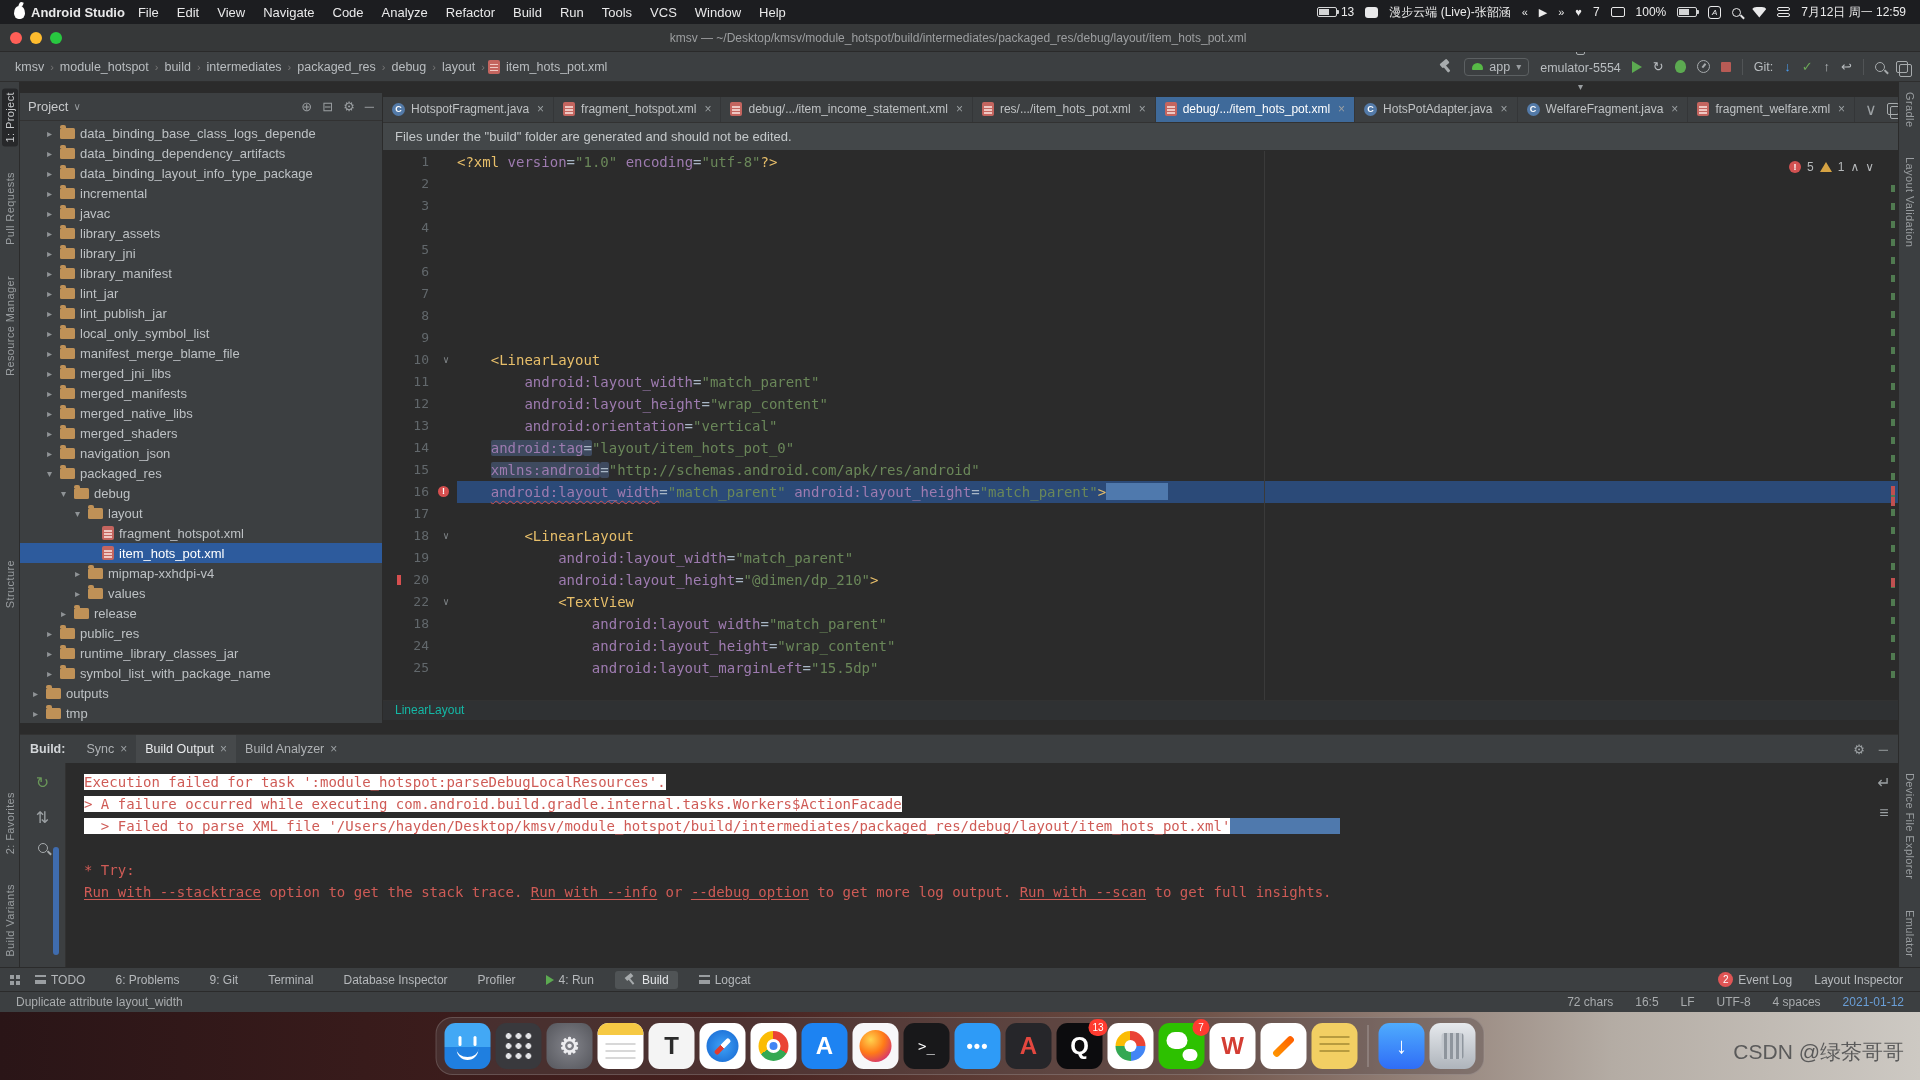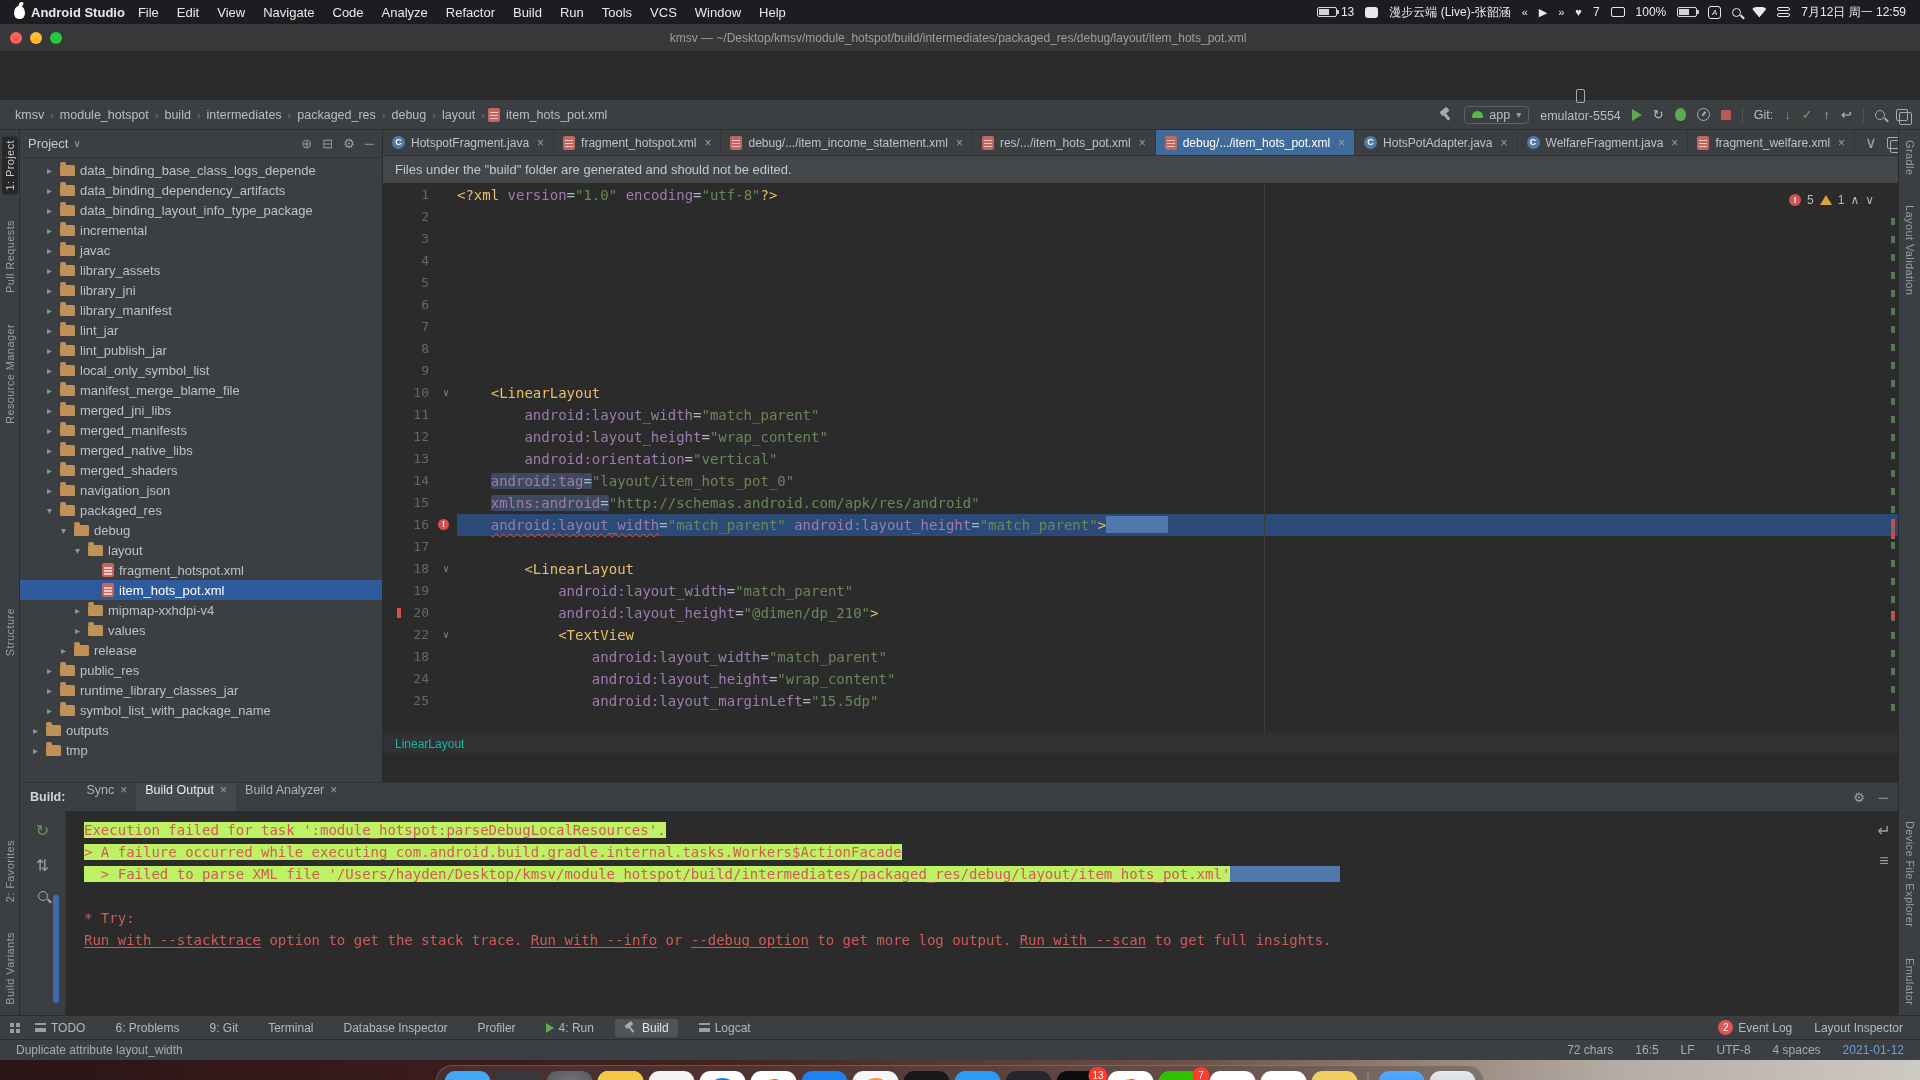--- a/index.html
+++ b/index.html
@@ -35,21 +35,21 @@
   
   #titlebar{height:28px;background:#363839;display:flex;align-items:center;padding:0 10px;flex:none;
     border-bottom:1px solid #2a2a2a;position:relative;}
   .lights{display:flex;gap:8px;}
   .light{width:12px;height:12px;border-radius:50%;}
   .l-close{background:#ff5f57;}.l-min{background:#febc2e;}.l-zoom{background:#28c840;}
   .wtitle{position:absolute;left:0;right:4px;text-align:center;font-size:12px;color:#9d9fa1;pointer-events:none;}
 
   
   #toolbar{height:30px;background:#3c3f41;border-bottom:1px solid #2e2e2e;display:flex;align-items:center;
-    padding:0 12px;font-size:12.5px;color:#b9bdc0;flex:none;margin-top:48px;}
+    padding:0 12px;font-size:12.5px;color:#b9bdc0;flex:none;}
   #crumbs{display:flex;align-items:center;gap:3px;white-space:nowrap;overflow:hidden;}
   #crumbs .crumb{padding:1px 3px;}
   #crumbs .sep{color:#777;font-size:11px;}
   #tb-right{margin-left:auto;display:flex;align-items:center;gap:11px;}
   .ico-hammer{width:15px;height:15px;position:relative;display:inline-block;}
   .ico-hammer::before{content:"";position:absolute;left:2px;top:2px;width:9px;height:5px;background:#a7abad;transform:rotate(-40deg);border-radius:1px;}
   .ico-hammer::after{content:"";position:absolute;left:7px;top:5px;width:2.5px;height:9px;background:#a7abad;transform:rotate(-40deg);border-radius:1px;}
   .chip{border:1px solid #5c6062;border-radius:4px;padding:1px 7px;display:inline-flex;align-items:center;gap:6px;}
   .droid{width:11px;height:7px;background:#57b946;border-radius:6px 6px 1px 1px;display:inline-block;}
   .ico-phone{width:9px;height:14px;border:1.5px solid #a7abad;border-radius:2px;display:inline-block;}
@@ -70,21 +70,21 @@
   #middle{height:885px;display:flex;flex:none;}
   .stripe{width:20px;background:#3c3f41;display:flex;flex-direction:column;align-items:center;padding:6px 0;gap:22px;flex:none;}
   #stripe-right{width:22px;border-left:1px solid #2b2b2b;}
   #stripe-left{border-right:1px solid #2b2b2b;}
   .vl{writing-mode:vertical-rl;font-size:11px;color:#9a9ea1;letter-spacing:.4px;padding:4px 2px;border-radius:3px;white-space:nowrap;}
   #stripe-left .vl{transform:rotate(180deg);}
   .vl.active{background:#27282a;color:#c8cacc;}
   .vspacer{flex:1;}
 
   #center{flex:1;display:flex;flex-direction:column;min-width:0;}
-  #content-row{height:652px;display:flex;min-width:0;}
+  #content-row{height:652px;display:flex;min-width:0;align-items:center;}
 
   
   #project{width:363px;flex:none;background:#3c3f41;border-right:1px solid #2b2b2b;display:flex;flex-direction:column;}
   #proj-header{height:28px;display:flex;align-items:center;padding:0 8px;font-size:13px;color:#c8cacc;border-bottom:1px solid #323232;gap:5px;}
   #proj-header .ph-icons{margin-left:auto;display:flex;gap:10px;color:#9a9ea1;font-size:13px;}
   #tree{flex:1;overflow:hidden;padding-top:2px;font-size:13px;color:#bdc1c4;}
   .trow{height:20px;display:flex;align-items:center;gap:5px;white-space:nowrap;overflow:hidden;}
   .trow.selected{background:#2d5b9d;color:#fff;}
   .tarrow{width:11px;text-align:center;color:#8f9396;font-size:10px;flex:none;}
   .ico-folder{width:15px;height:11px;background:#bf9157;border-radius:1.5px;position:relative;flex:none;}
@@ -131,32 +131,32 @@
     font-family:"Liberation Sans",sans-serif;}
   .insp-err{width:12px;height:12px;border-radius:50%;background:#d25252;color:#fff;font-size:9px;line-height:12px;text-align:center;font-weight:bold;}
   .insp-warn{width:0;height:0;border-left:6px solid transparent;border-right:6px solid transparent;border-bottom:10px solid #d6a343;}
   #ed-breadcrumb{height:20px;border-top:1px solid #323232;background:#2f3133;display:flex;align-items:center;
     padding:0 12px;font-size:12px;color:#14b8a6;flex:none;}
 
   
   #build{height:233px;border-top:1px solid #323232;display:flex;flex-direction:column;background:#2b2b2b;flex:none;}
   #build-header{height:28px;background:#3c3f41;display:flex;align-items:center;padding:0 10px;font-size:12.5px;color:#aeb1b4;flex:none;}
   #build-label{font-weight:bold;color:#d2d5d8;margin-right:12px;}
-  .btab{display:flex;gap:6px;padding:0 9px;height:100%;}
+  .btab{display:flex;align-items:center;gap:6px;padding:0 9px;height:100%;}
   .btab.active{background:#46494b;color:#e8eaec;}
   .btab .x{color:#9ba0a3;font-size:12px;}
   #bh-icons{margin-left:auto;display:flex;gap:14px;color:#9ba0a3;font-size:13px;}
   #build-body{flex:1;display:flex;position:relative;min-height:0;}
   #btoolbar{width:46px;background:#3c3f41;border-right:1px solid #323232;display:flex;flex-direction:column;align-items:center;
     padding-top:10px;gap:16px;color:#9ba0a3;flex:none;}
   #btoolbar .green{color:#6a9759;}
   #bluebar{position:absolute;left:33px;top:84px;width:6px;height:108px;background:#3f6cae;border-radius:3px;}
   #console{flex:1;padding:8px 0 0 18px;font-family:"DejaVu Sans Mono",monospace;font-size:14px;line-height:22px;
     color:#cf5b56;white-space:pre;overflow:hidden;}
-  .bsel{background:#bef264;}
+  .bsel{background:#ffffff;}
   .endbox{display:inline-block;width:110px;height:16px;background:#4f79ad;vertical-align:-3px;}
   .lnk{text-decoration:underline;text-underline-offset:2px;}
   #bright{width:28px;display:flex;flex-direction:column;align-items:center;padding-top:10px;gap:12px;color:#9ba0a3;flex:none;}
 
   
   #twbar{height:24px;background:#3c3f41;border-top:1px solid #2b2b2b;display:flex;align-items:center;
     font-size:12px;color:#b5b8bb;padding:0 8px;gap:2px;flex:none;}
   .ico-grid{width:4px;height:4px;background:#9a9ea1;box-shadow:6px 0 #9a9ea1,0 6px #9a9ea1,6px 6px #9a9ea1;
     display:inline-block;margin:0 10px 6px 2px;}
   .twi{display:flex;align-items:center;gap:5px;padding:2px 9px;border-radius:3px;}

